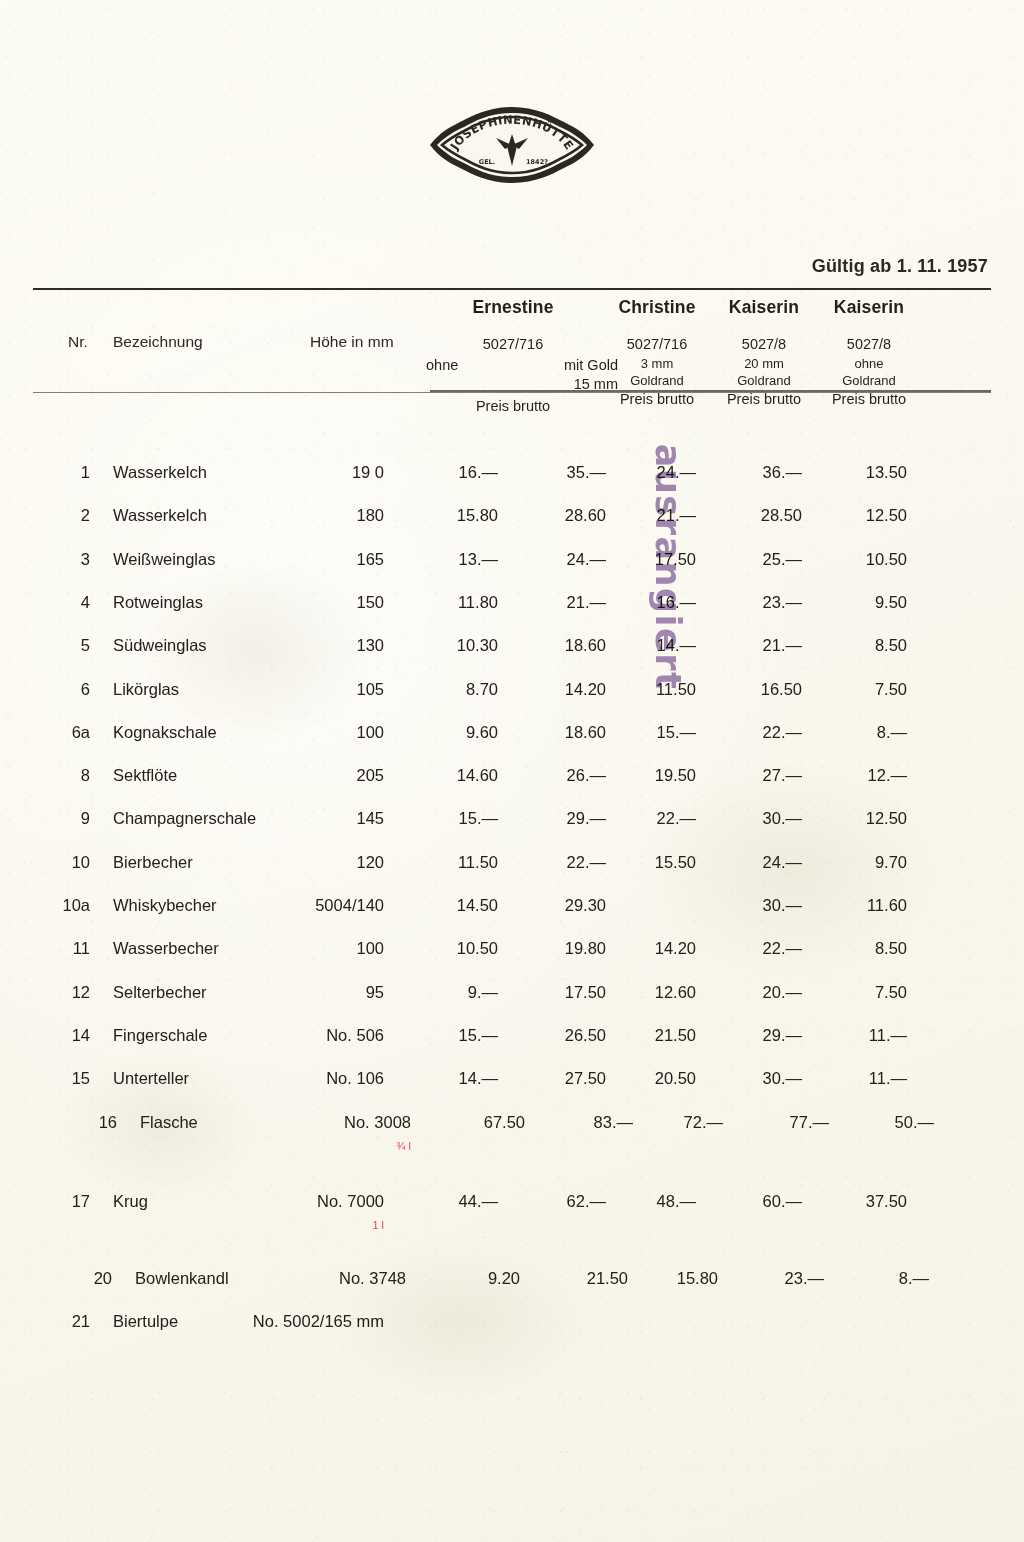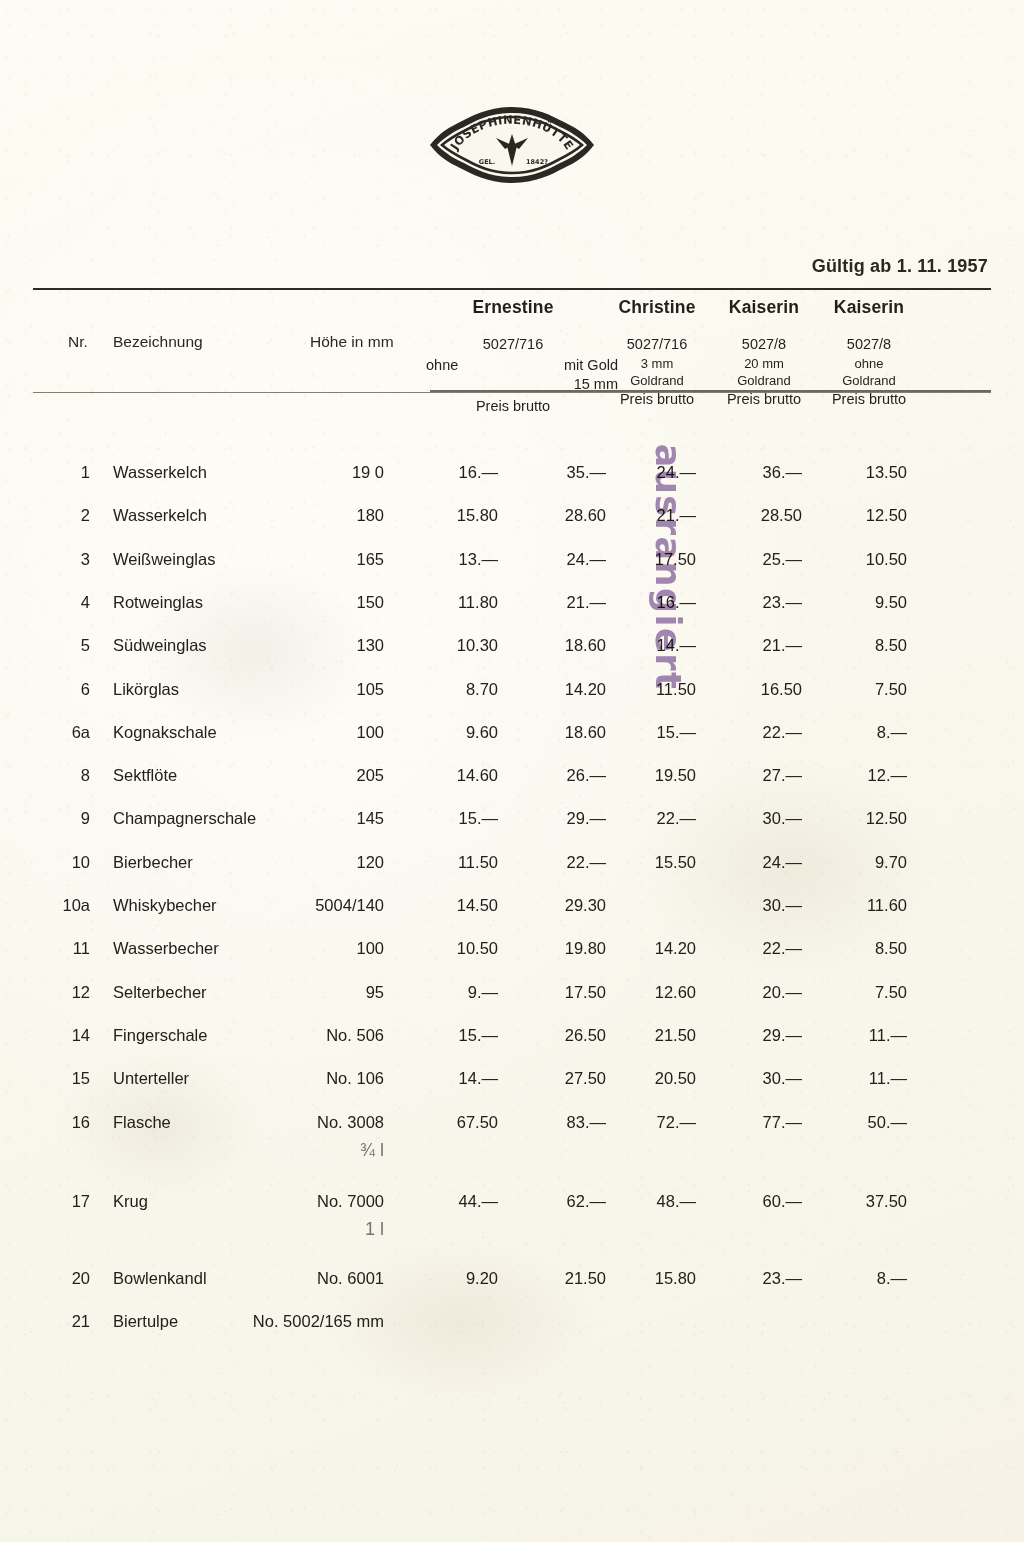--- a/index.html
+++ b/index.html
@@ -170,22 +170,22 @@
   .c-p2   { width: 74px; text-align: right; left: 532px; }
   .c-p3   { width: 74px; text-align: right; left: 622px; }
   .c-p4   { width: 74px; text-align: right; left: 728px; }
   .c-p5   { width: 74px; text-align: right; left: 833px; }
 
   .subline {
     position: absolute;
     width: 136px;
     text-align: right;
     left: 248px;
-    font-size: 18px;
-    color: #737373;
+    font-size: 11px;
+    color: #ef4444;
   }
 
   
   .stamp {
     position: absolute;
     left: 646px;
     top: 438px;
     width: 44px;
     height: 258px;
     pointer-events: none;
@@ -456,21 +456,21 @@
       <div class="row" style="top: 1069.2px;">
         <span class="c c-nr">15</span>
         <span class="c c-bez">Unterteller</span>
         <span class="c c-hoehe">No.  106</span>
         <span class="c c-p1">14.—</span>
         <span class="c c-p2">27.50</span>
         <span class="c c-p3">20.50</span>
         <span class="c c-p4">30.—</span>
         <span class="c c-p5">11.—</span>
       </div>
-      <div class="row" style="top: 1112.5px;">
+      <div class="row" style="top: 1112.5px; margin-left: 27px;">
         <span class="c c-nr">16</span>
         <span class="c c-bez">Flasche</span>
         <span class="c c-hoehe">No. 3008</span>
         <span class="c c-p1">67.50</span>
         <span class="c c-p2">83.—</span>
         <span class="c c-p3">72.—</span>
         <span class="c c-p4">77.—</span>
         <span class="c c-p5">50.—</span>
         <span class="subline" style="top: 27px;">¾ l</span>
       </div>
@@ -478,24 +478,24 @@
         <span class="c c-nr">17</span>
         <span class="c c-bez">Krug</span>
         <span class="c c-hoehe">No. 7000</span>
         <span class="c c-p1">44.—</span>
         <span class="c c-p2">62.—</span>
         <span class="c c-p3">48.—</span>
         <span class="c c-p4">60.—</span>
         <span class="c c-p5">37.50</span>
         <span class="subline" style="top: 27px;">1 l</span>
       </div>
-      <div class="row" style="top: 1269.1px;">
+      <div class="row" style="top: 1269.1px; margin-left: 22px;">
         <span class="c c-nr">20</span>
         <span class="c c-bez">Bowlenkandl</span>
-        <span class="c c-hoehe">No. 6001</span>
+        <span class="c c-hoehe">No. 3748</span>
         <span class="c c-p1">9.20</span>
         <span class="c c-p2">21.50</span>
         <span class="c c-p3">15.80</span>
         <span class="c c-p4">23.—</span>
         <span class="c c-p5">8.—</span>
       </div>
       <div class="row" style="top: 1312.4px;">
         <span class="c c-nr">21</span>
         <span class="c c-bez">Biertulpe</span>
         <span class="c c-hoehe">No. 5002/165 mm</span>

